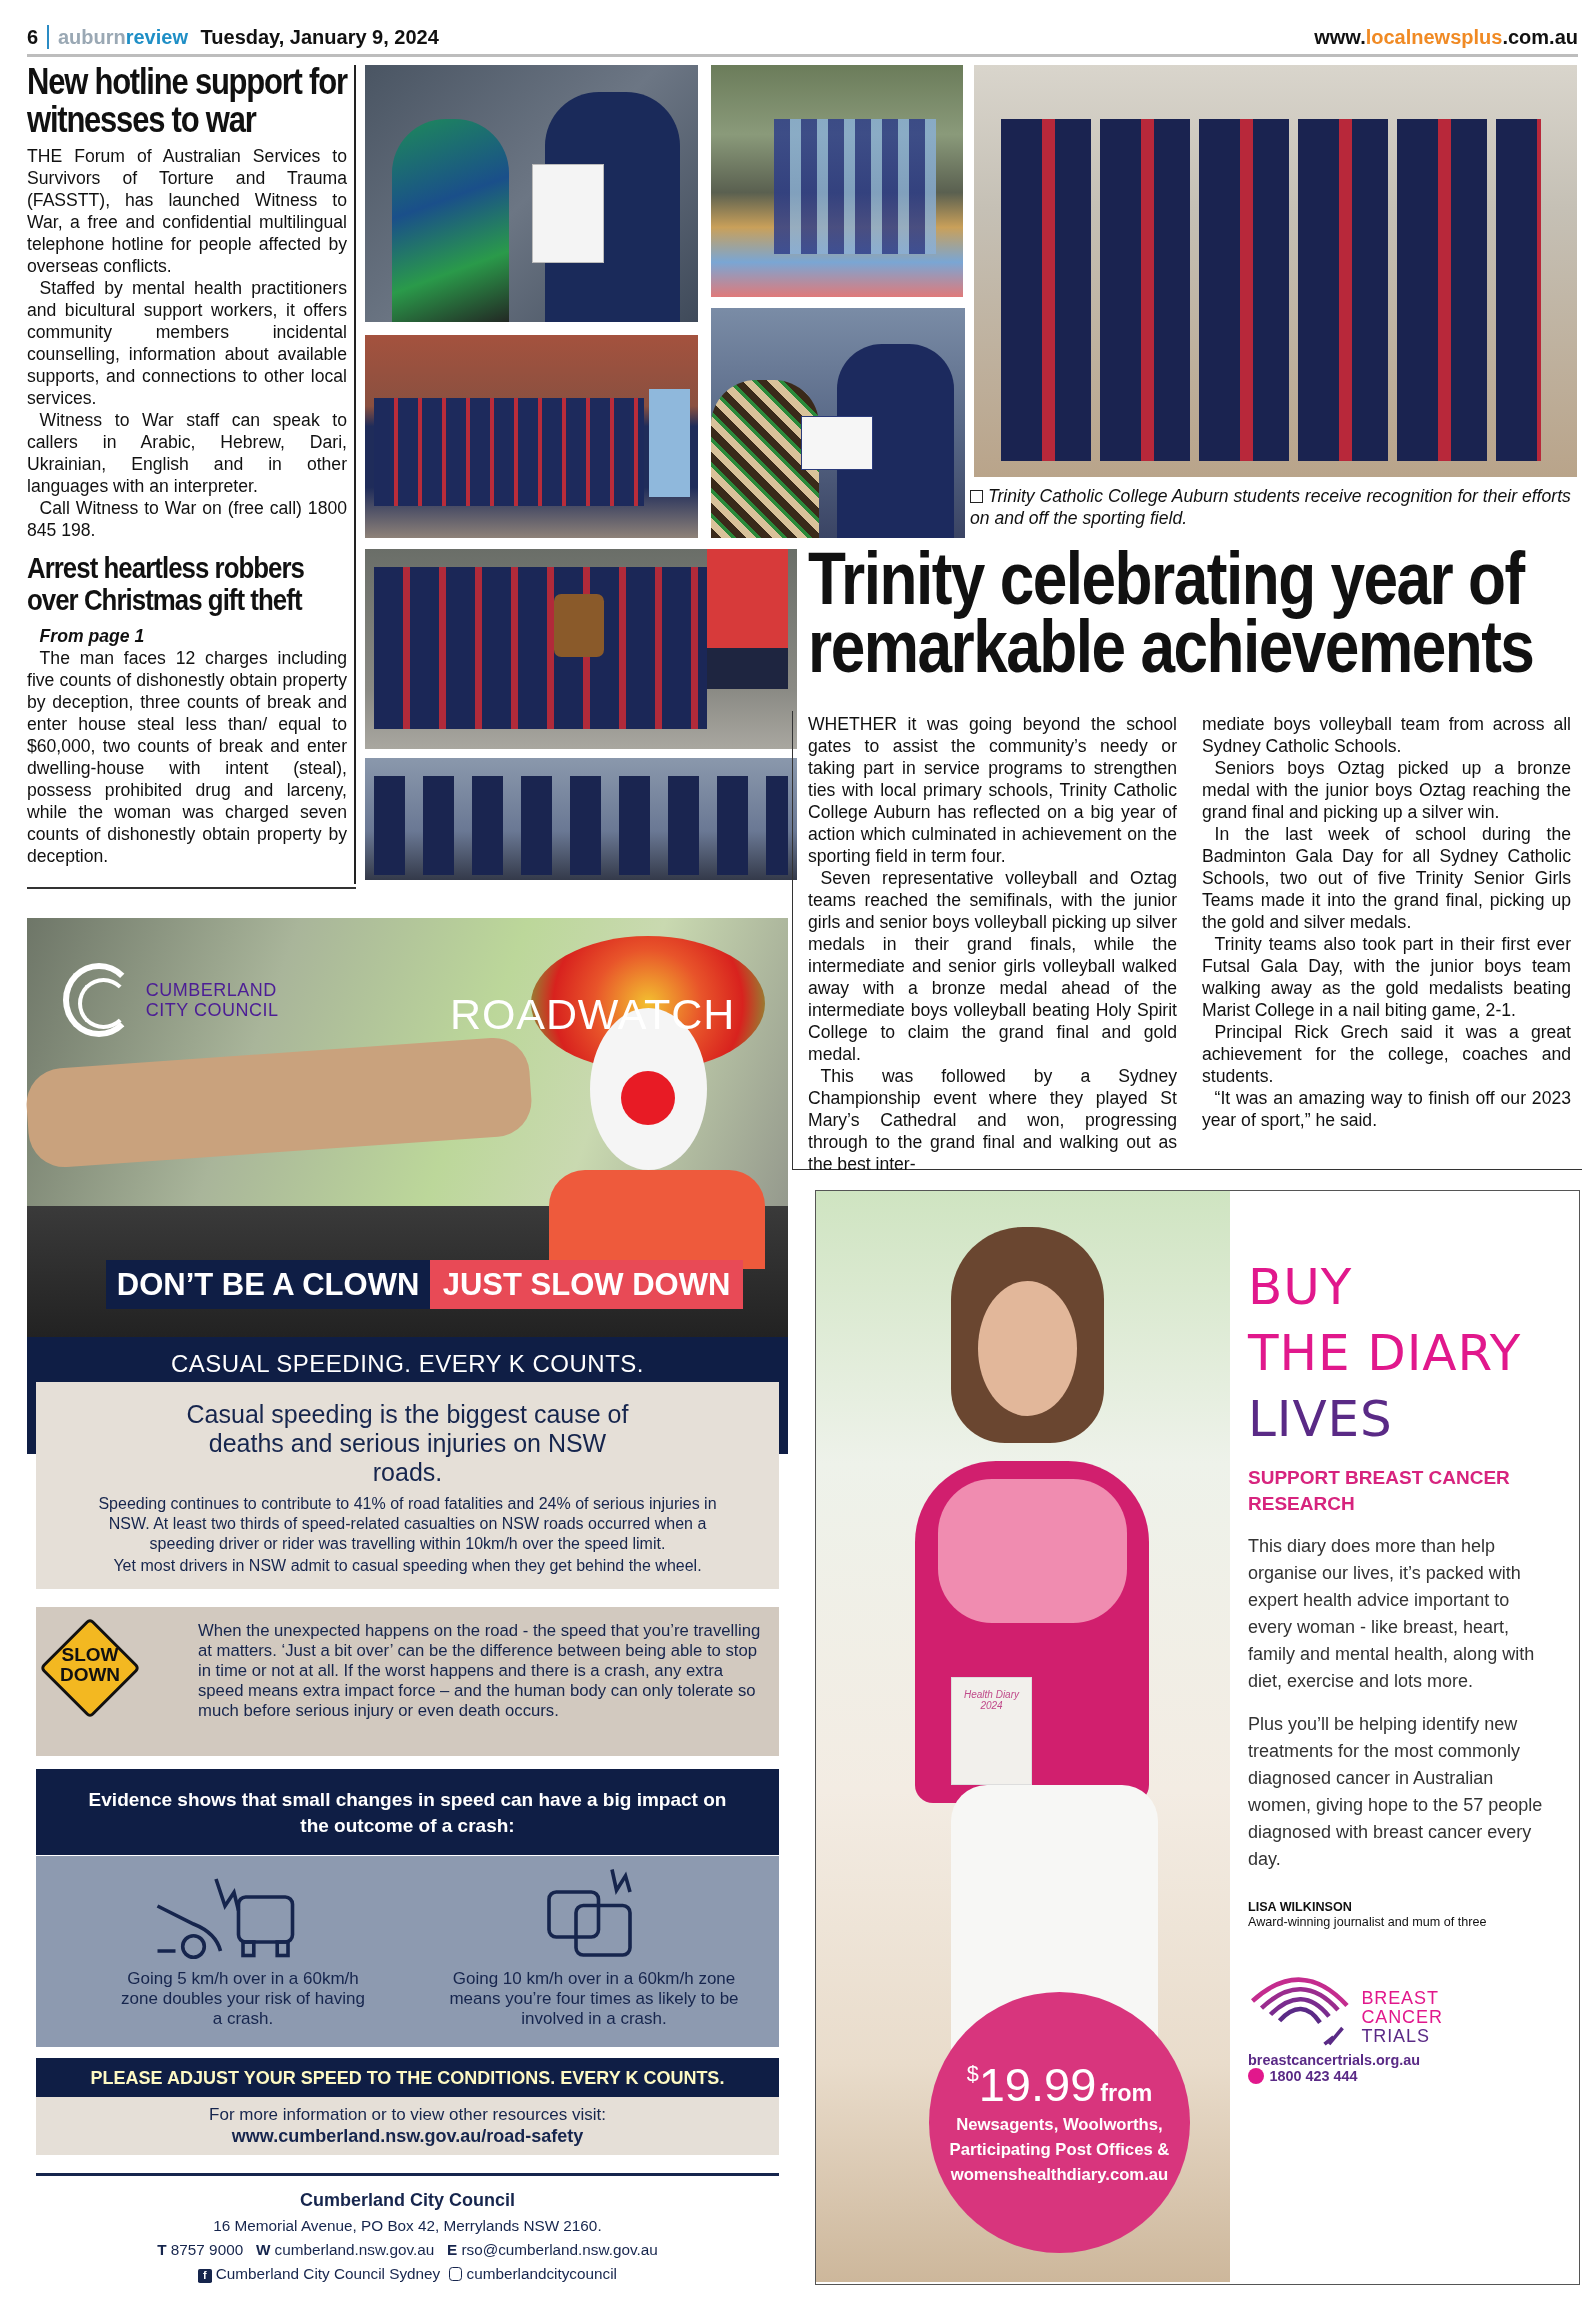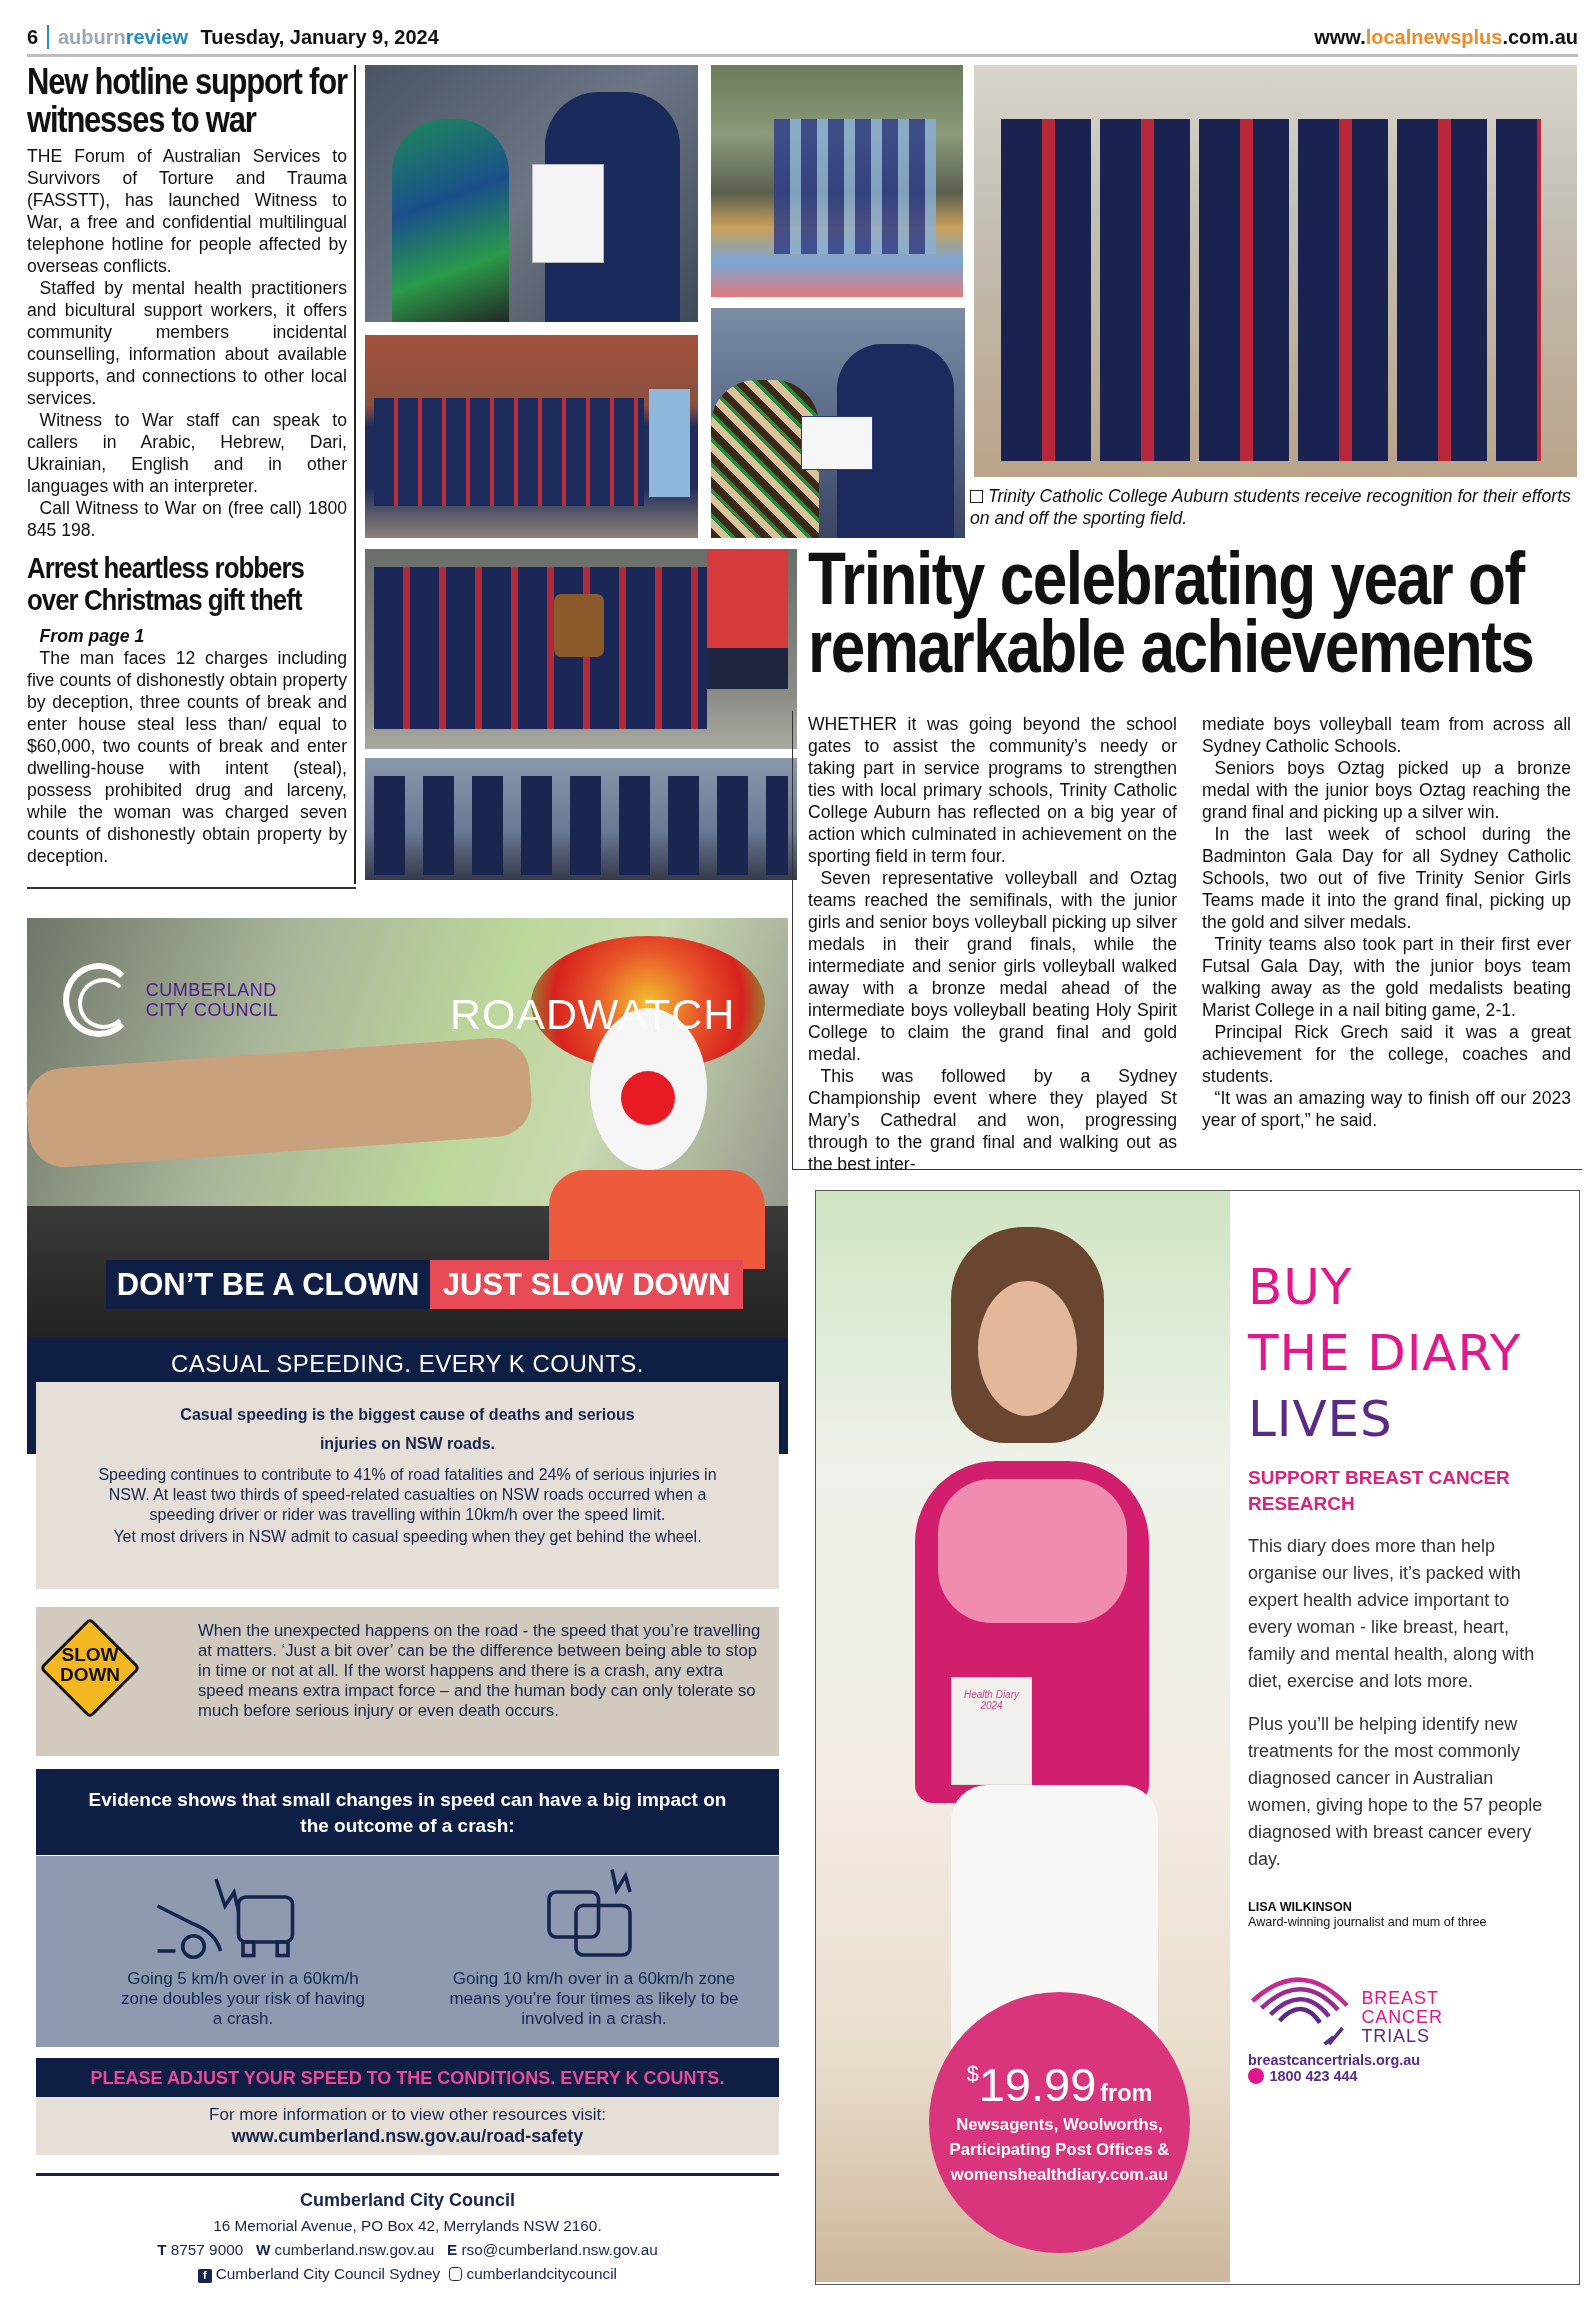--- a/index.html
+++ b/index.html
@@ -162,21 +162,21 @@
       </div>
   </div>
   <div class="abs rwtitle">ROADWATCH</div>
   <div class="abs rwbar">
     <span class="a">DON’T BE A CLOWN</span>
       <span class="b">JUST SLOW DOWN</span>
   </div>
 
   <div class="sect navy center" style="left:0;top:419px;width:761px;height:117px;padding-top:12.6px;font-size:24px;letter-spacing:0.5px"><span>CASUAL SPEEDING. EVERY K COUNTS.</span></div>
   <div class="sect tan center" style="left:9px;top:464px;width:743px;height:207px;padding:18px 27px 0;color:#16254d">
-    <div style="font-size:16px;font-weight:bold;line-height:29px;padding:0 108px">Casual speeding is the biggest cause of deaths and serious injuries on NSW roads.</div>
+    <div style="font-size:25px;font-weight:normal;line-height:29px;padding:0 108px">Casual speeding is the biggest cause of deaths and serious injuries on NSW roads.</div>
     <div style="font-size:16px;line-height:20px;margin-top:7.2px;padding:0 27px">Speeding continues to contribute to 41% of road fatalities and 24% of serious injuries in NSW. At least two thirds of speed-related casualties on NSW roads occurred when a speeding driver or rider was travelling within 10km/h over the speed limit.</div>
     <div style="font-size:16px;line-height:20px;margin-top:1.8px">Yet most drivers in NSW admit to casual speeding when they get behind the wheel.</div>
   </div>
   <div class="sect tan" style="left:9px;top:689px;width:743px;height:149px;background:#d2c9bf">
     <div style="position:absolute;left:18px;top:25px;width:72px;height:72px;transform:rotate(45deg);background:#f3b821;border:3.6px solid #111;border-radius:5.4px"></div>
     <div style="position:absolute;left:20px;top:38px;width:68px;text-align:center;font-weight:bold;font-size:19px;line-height:20px">
         <div>SLOW</div>
         <div>DOWN</div>
       </div>
     <div style="position:absolute;left:162px;top:14.4px;width:567px;font-size:16.7px;line-height:20px;color:#16254d">When the unexpected happens on the road - the speed that you’re travelling at matters. ‘Just a bit over’ can be the difference between being able to stop in time or not at all. If the worst happens and there is a crash, any extra speed means extra impact force – and the human body can only tolerate so much before serious injury or even death occurs.</div>
@@ -192,21 +192,21 @@
         <rect class="lineicon" x="138" y="80" width="12" height="15"></rect>
     </svg>
     <svg style="position:absolute;left:504px;top:9px" width="126" height="99" viewBox="0 0 140 110">
       <rect class="lineicon" x="10" y="30" width="55" height="50" rx="8"></rect>
       <rect class="lineicon" x="40" y="45" width="60" height="55" rx="8"></rect>
       <path class="lineicon" d="M80 5 L85 28 L95 12 L100 30"></path>
     </svg>
     <div style="position:absolute;left:81px;top:113px;width:252px;text-align:center;font-size:17px;line-height:20px">Going 5 km/h over in a 60km/h zone doubles your risk of having a crash.</div>
     <div style="position:absolute;left:396px;top:113px;width:324px;text-align:center;font-size:17px;line-height:20px">Going 10 km/h over in a 60km/h zone means you’re four times as likely to be involved in a crash.</div>
   </div>
-  <div class="sect navy center" style="left:9px;top:1140px;width:743px;height:40px;line-height:40px;font-size:18px;font-weight:bold;color:#ec4899">PLEASE ADJUST YOUR SPEED TO THE CONDITIONS. EVERY K COUNTS.</div>
+  <div class="sect navy center" style="left:9px;top:1140px;width:743px;height:40px;line-height:40px;font-size:18px;font-weight:bold;color:#fef9c3">PLEASE ADJUST YOUR SPEED TO THE CONDITIONS. EVERY K COUNTS.</div>
   <div class="sect tan center" style="left:9px;top:1179px;width:743px;height:58px;padding-top:7.2px;color:#16254d;font-size:17px;line-height:21.6px">
     <div>For more information or to view other resources visit:</div>
     <div style="font-weight:bold;font-size:18px">www.cumberland.nsw.gov.au/road-safety</div>
   </div>
   <div class="sect" style="left:9px;top:1255px;width:743px;height:2.7px;background:#16254d"></div>
   <div class="sect center" style="left:9px;top:1269px;width:743px;color:#16254d">
     <div style="font-weight:bold;font-size:18px;line-height:27px">Cumberland City Council</div>
     <div style="font-size:15.3px;line-height:24px">16 Memorial Avenue, PO Box 42, Merrylands NSW 2160.</div>
     <div style="font-size:15.3px;line-height:24px">
       <b>T</b> <span>8757 9000</span>&nbsp;&nbsp;

